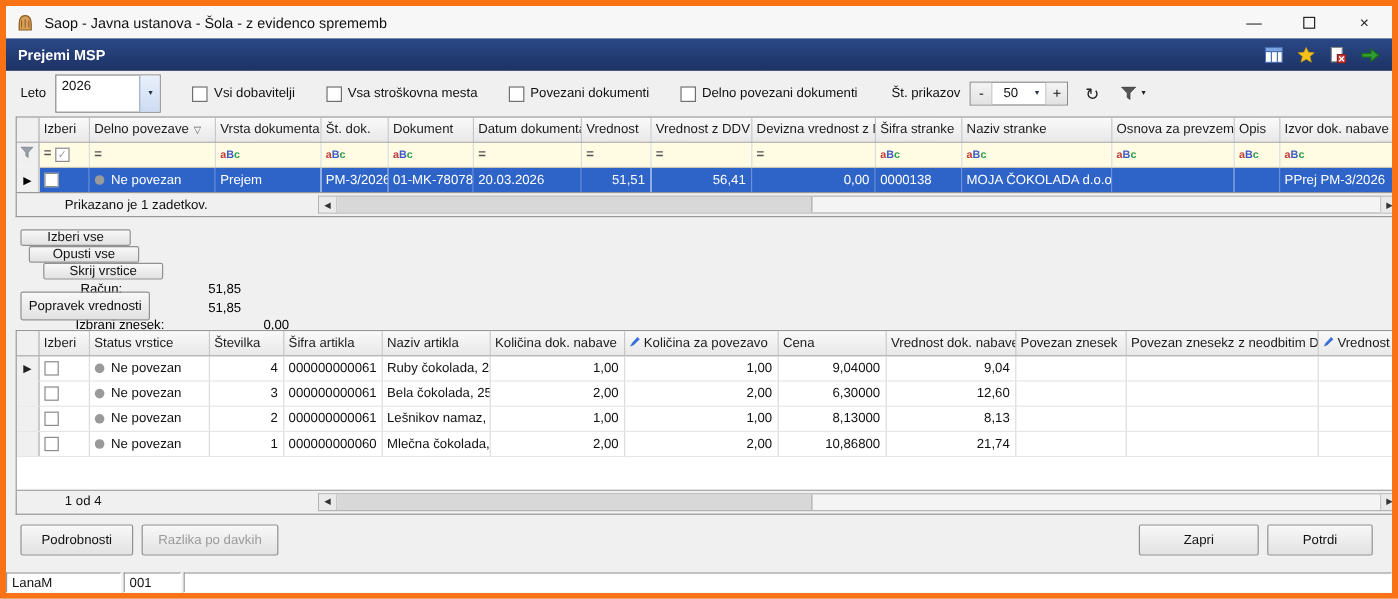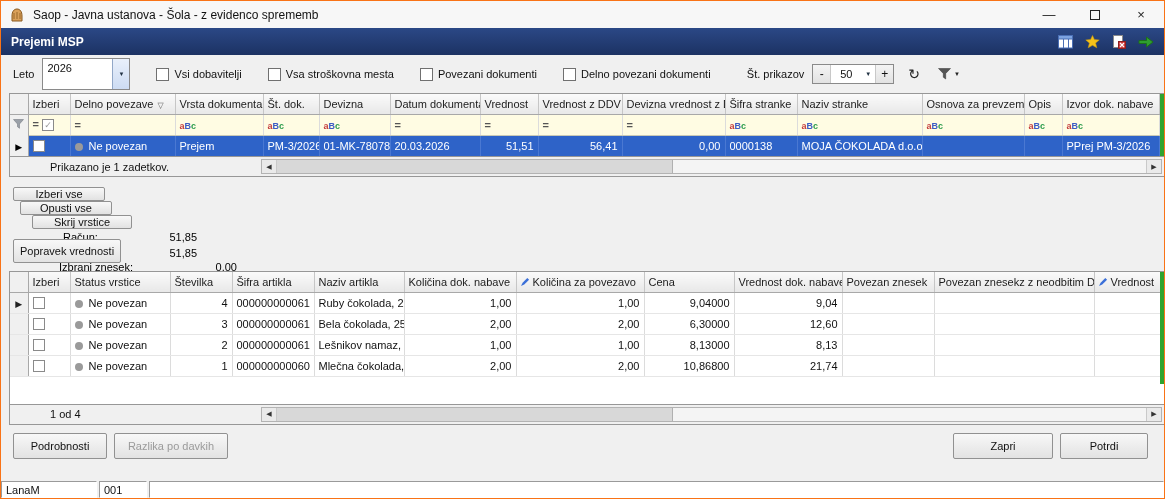--- a/index.html
+++ b/index.html
@@ -1,18 +1,18 @@
 <!DOCTYPE html>
 <html><head>
 <meta charset="utf-8">
 <style>
   * { box-sizing: border-box; margin: 0; padding: 0; }
   html,body { background:#d4d4d4; }
   body { font-family:"Liberation Sans", sans-serif; }
-  .window { width:1165px; height:499px; background:#f0f0f0; border:1px solid #f97316;
+  .window { width:1165px; height:499px; background:#f0f0f0; border:5px solid #f97316;
             display:flex; flex-direction:column; position:relative; overflow:hidden; }
 
   
   .titlebar { height:27px; background:#f7f7f7; display:flex; align-items:center;
               padding-left:8px; flex-shrink:0; }
   .title-text { font-size:12px; color:#111; margin-left:8px; }
   .win-controls { margin-left:auto; display:flex; height:100%; }
   .win-btn { width:46px; display:flex; align-items:center; justify-content:center;
              font-size:13px; color:#222; cursor:default; }
   .max-box { width:10px; height:10px; border:1px solid #222; display:inline-block; }
@@ -226,21 +226,21 @@
           <col style="width:97px">
           <col style="width:45px">
       </colgroup>
       <tbody>
           <tr>
         <th class="ind"></th>
         <th>Izberi</th>
         <th><span>Delno povezave</span><span class="filter-glyph">▽</span></th>
         <th>Vrsta dokumenta</th>
         <th>Št. dok.</th>
-        <th>Devizna</th>
+        <th>Dokument</th>
         <th>Datum dokumenta</th>
         <th>Vrednost</th>
         <th>Vrednost z DDV</th>
         <th>Devizna vrednost z DDV</th>
         <th>Šifra stranke</th>
         <th>Naziv stranke</th>
         <th>Osnova za prevzem</th>
         <th>Opis</th>
         <th>Izvor dok. nabave</th>
         <th>Šif</th>

